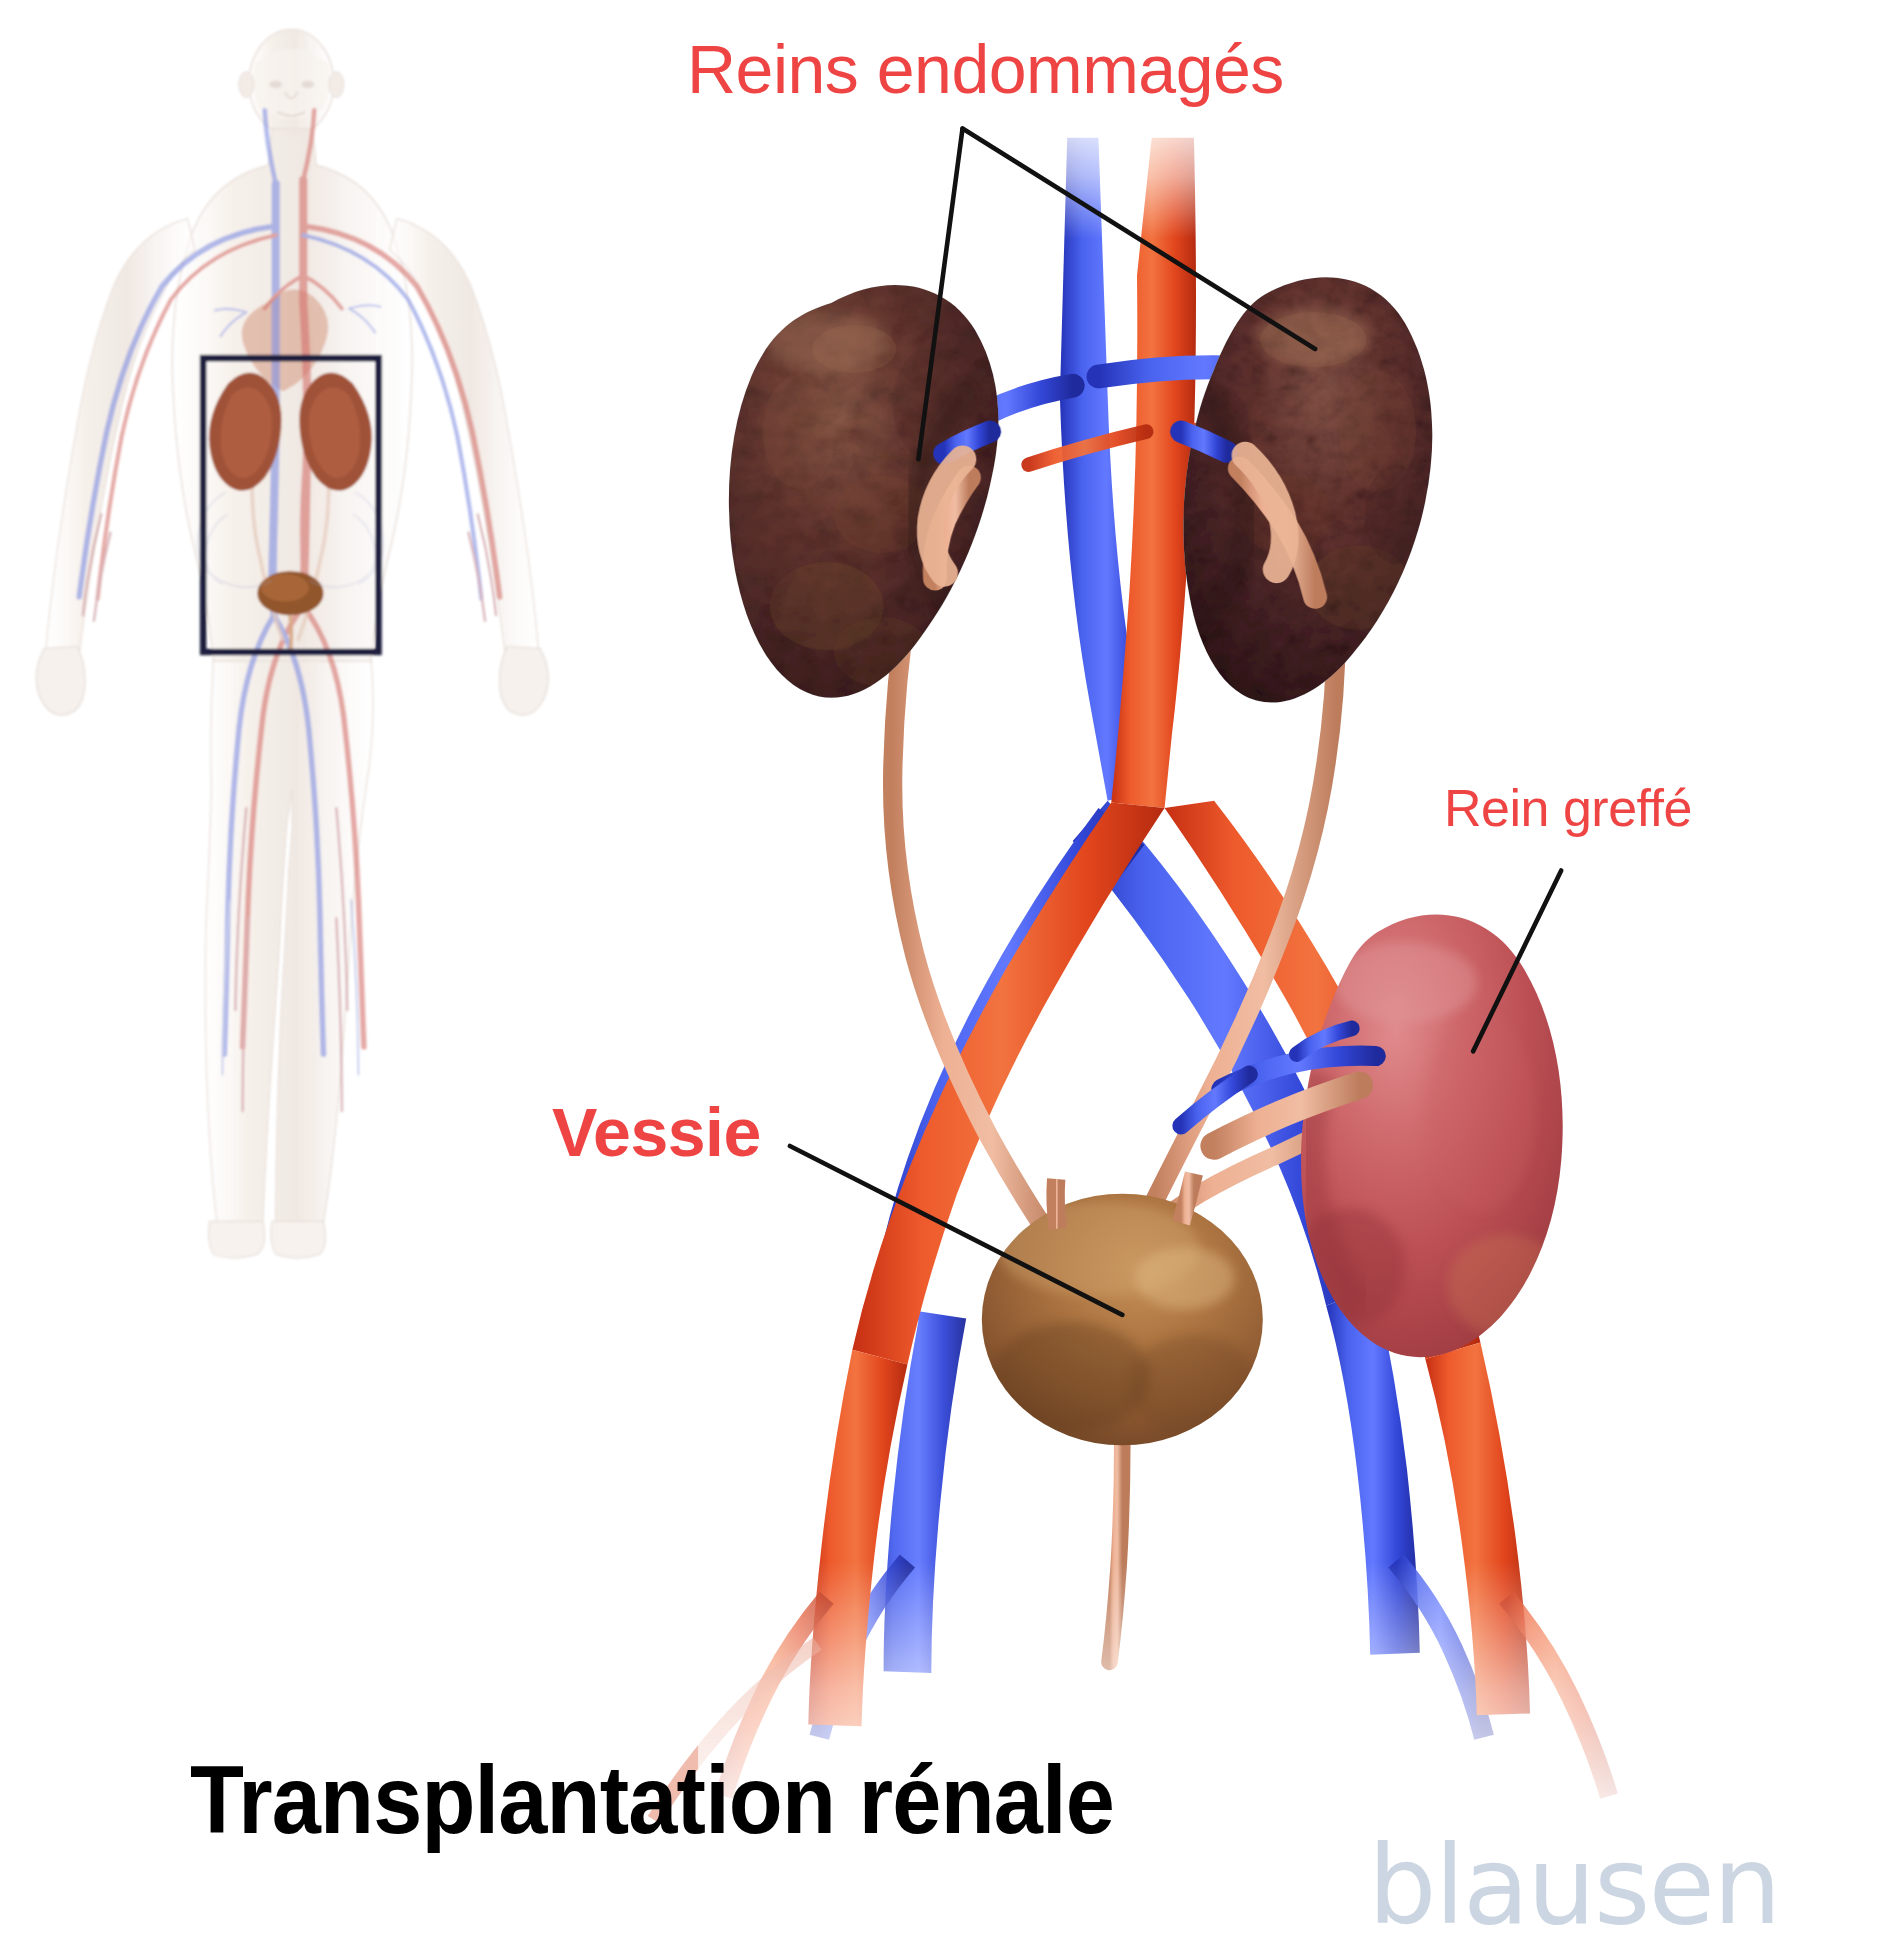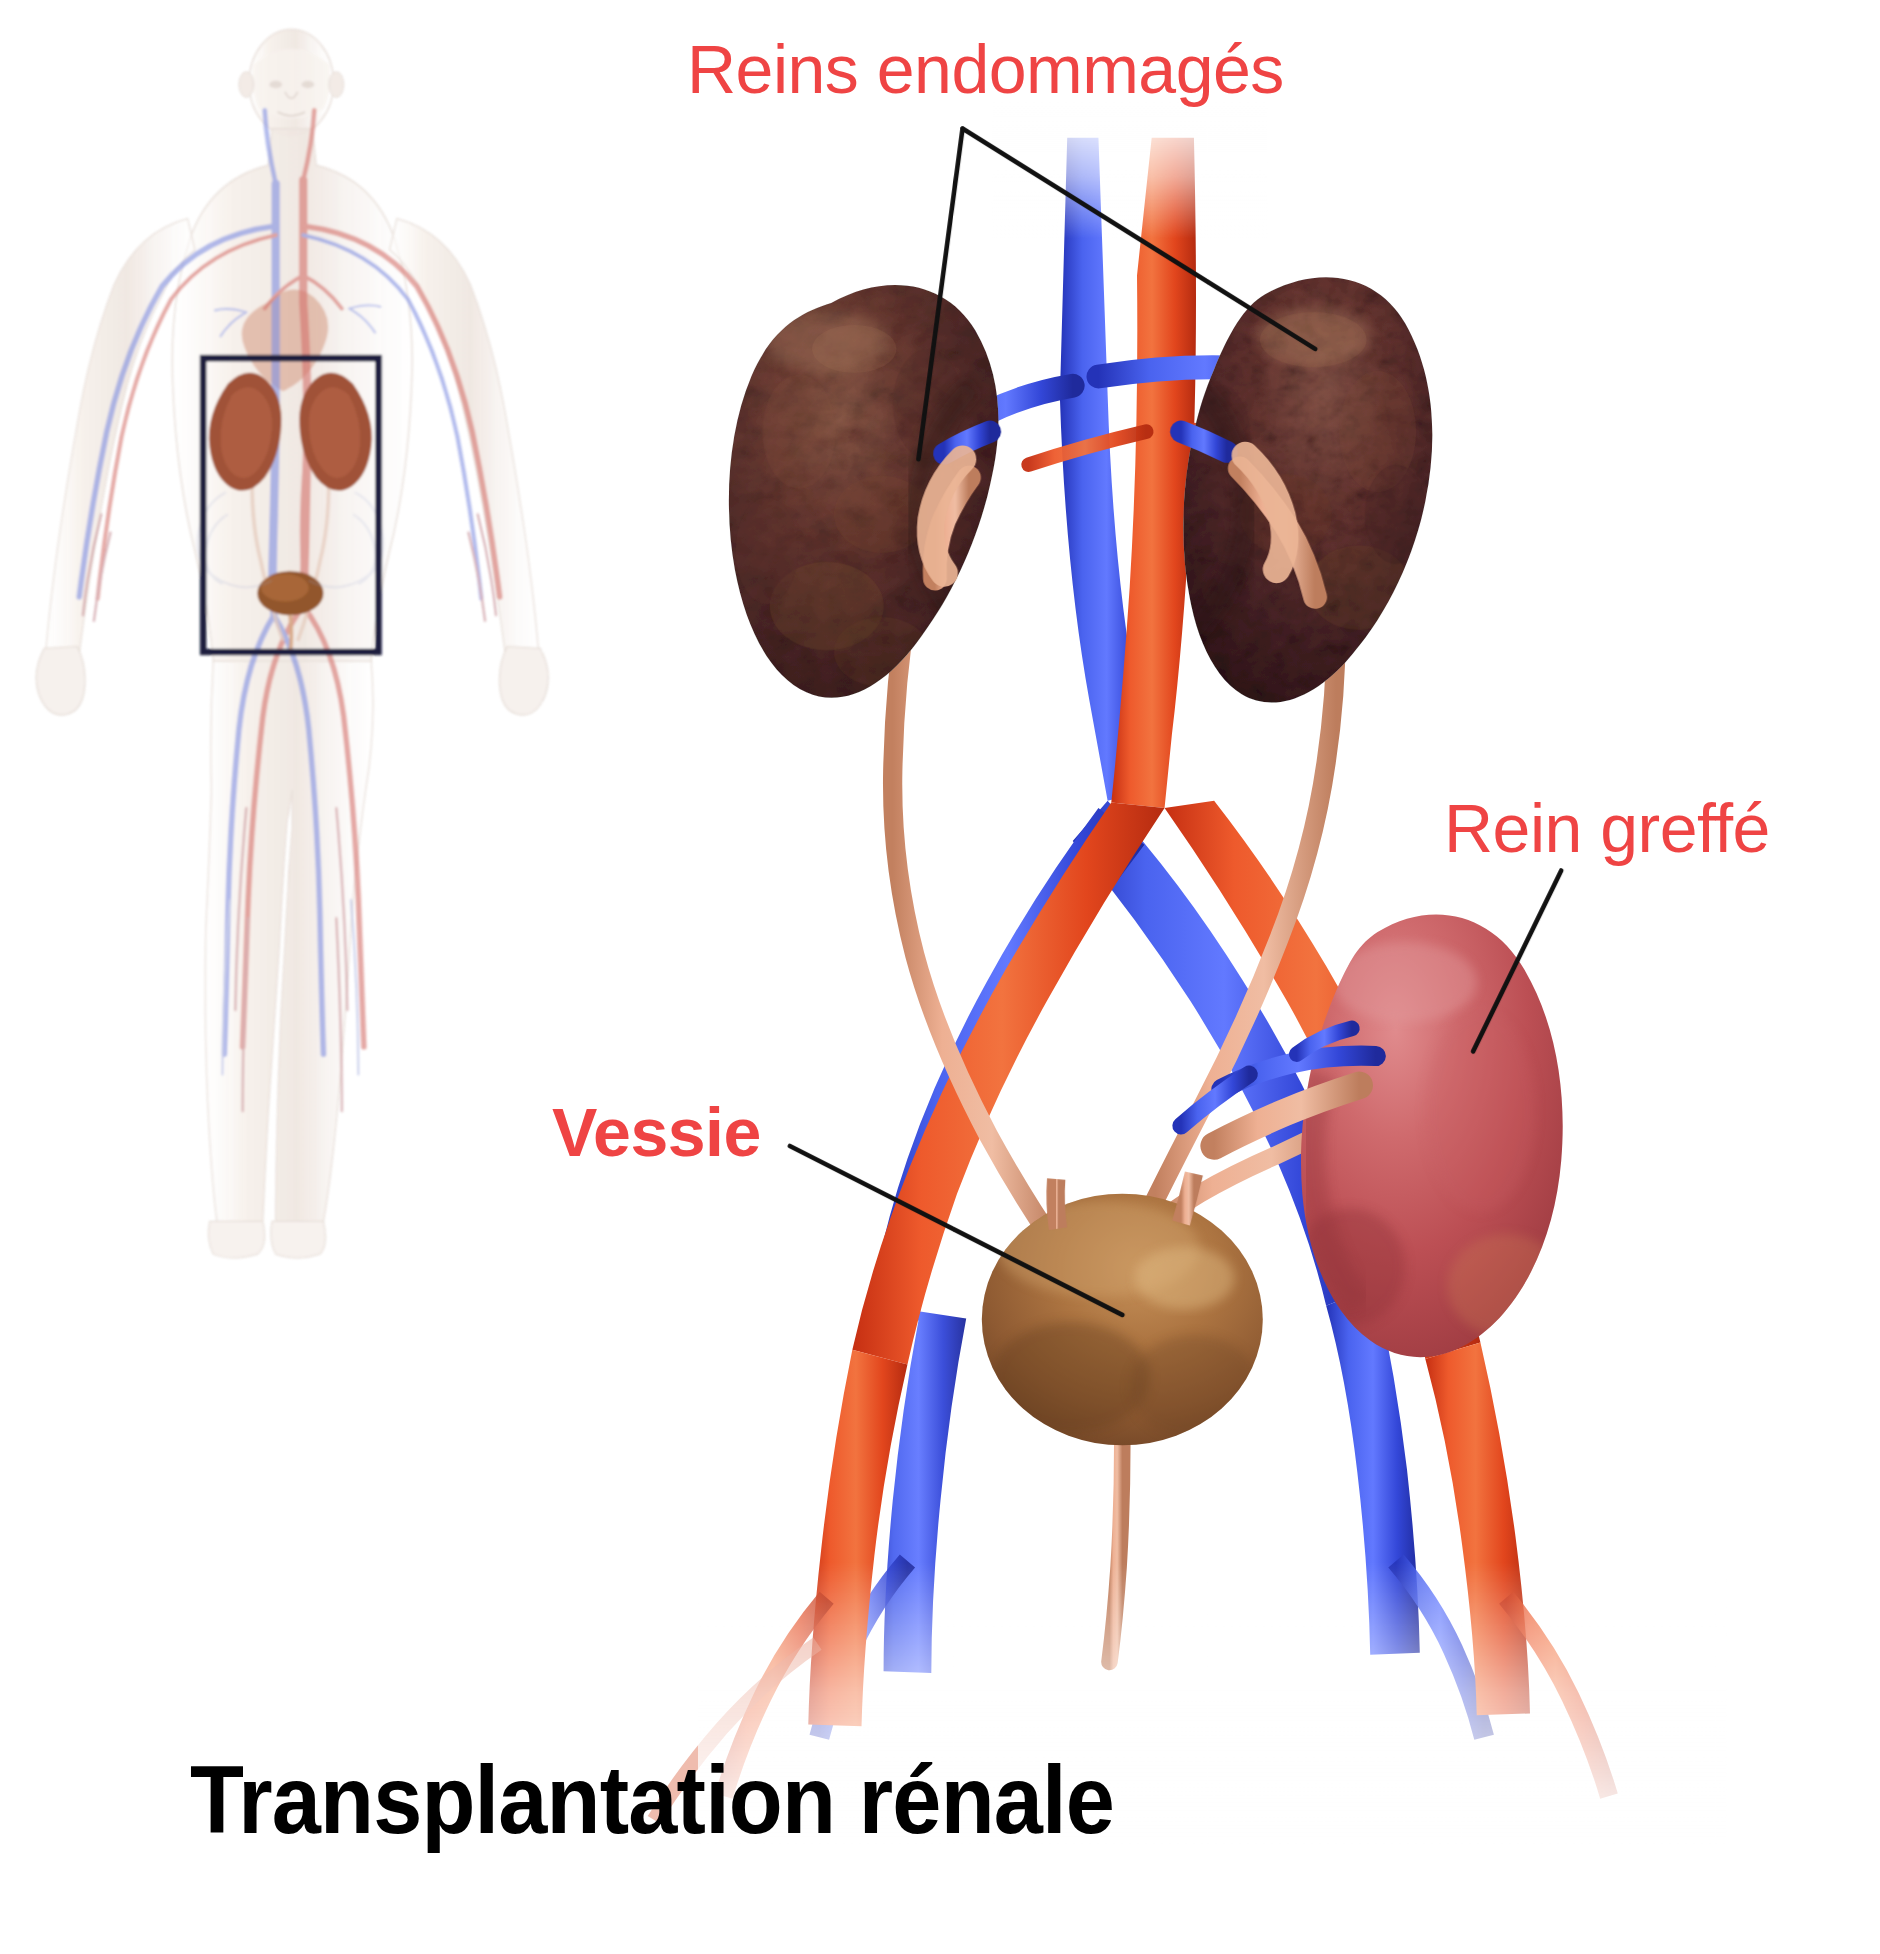--- a/index.html
+++ b/index.html
@@ -15,21 +15,21 @@
   
   .lbl{
     position:absolute;
     color:#ef4444;
     font-weight:400;
     line-height:1.0;
     white-space:nowrap;
     font-family:"Liberation Sans","DejaVu Sans",sans-serif;
   }
   #label-damaged-kidneys{ left:687px; top:35px; font-size:68px; letter-spacing:-0.5px;}
-  #label-transplanted-kidney{ left:1444px; top:782px; font-size:68px; letter-spacing:-0.5px;margin-top:12px;}
+  #label-transplanted-kidney{ left:1444px; top:782px; font-size:52px; letter-spacing:-0.5px;}
   #label-bladder{ left:552px; top:1098px; font-size:68px; letter-spacing:-0.5px;font-weight:bold;}
 
   #figure-title{
     position:absolute; left:0; top:1745px; width:1304px; text-align:center;
     font-size:96px; font-weight:700; color:#000;
     font-family:"Liberation Sans Narrow","Liberation Sans","DejaVu Sans",sans-serif;
     letter-spacing:-0.9px;
     transform:scaleX(0.92); transform-origin:center top;
   }
 
@@ -434,15 +434,16 @@
   </svg>
 
   <div class="lbl" id="label-damaged-kidneys">Reins endommagés</div>
 
   <div class="lbl" id="label-transplanted-kidney">Rein greffé</div>
 
   <div class="lbl" id="label-bladder">Vessie</div>
 
   <div id="figure-title">Transplantation rénale</div>
 
+  <div id="watermark">blausen</div>
 
 </div>
 
 
 </body></html>

